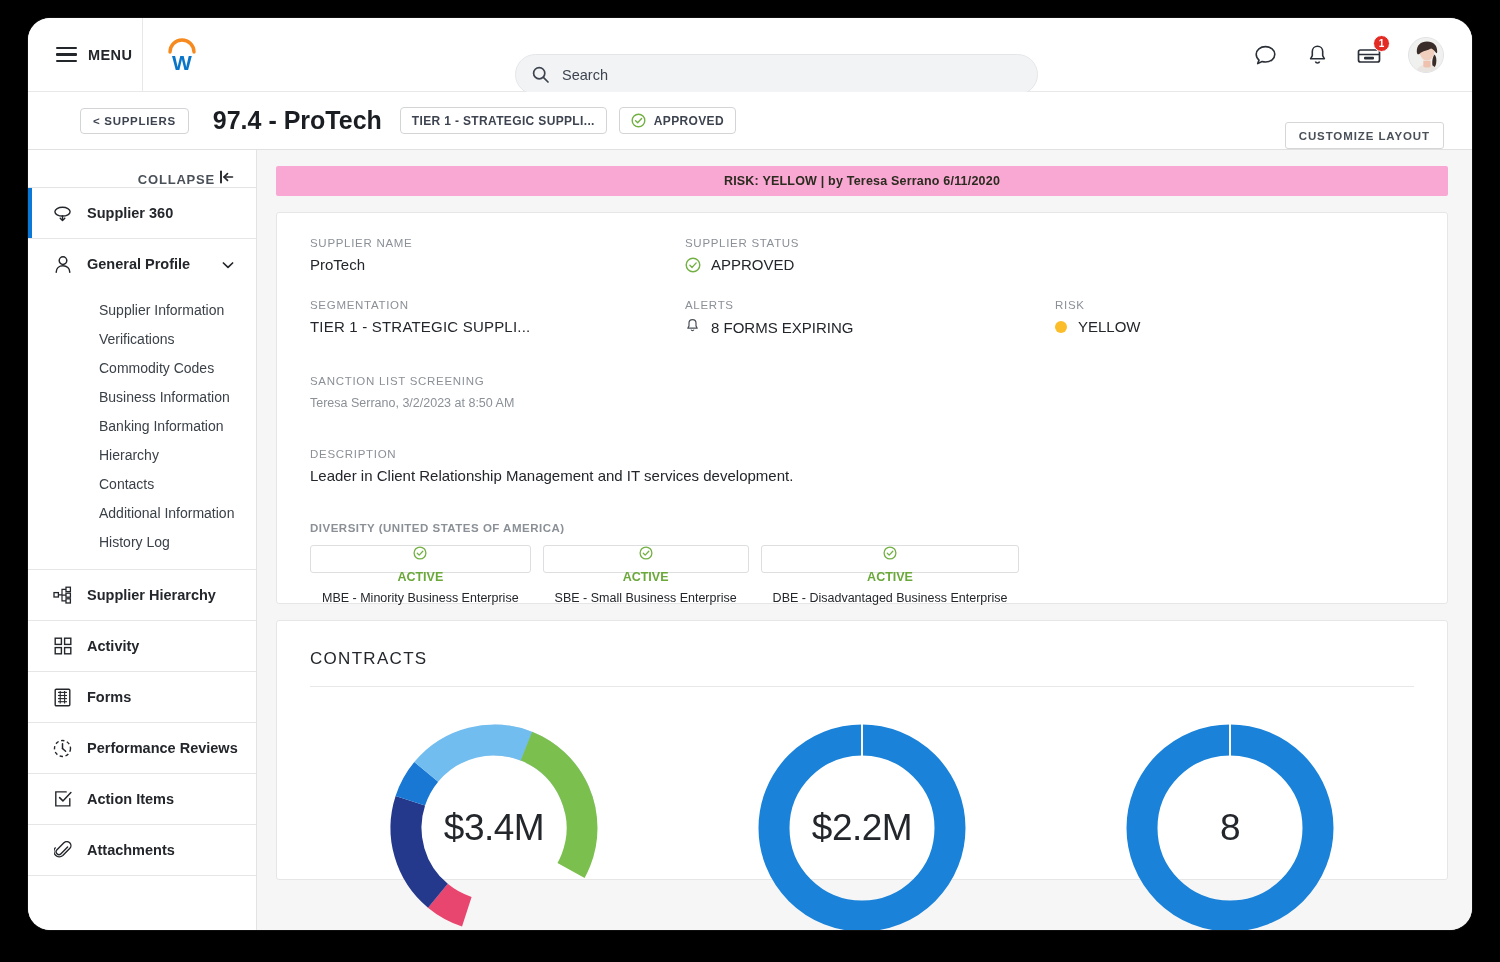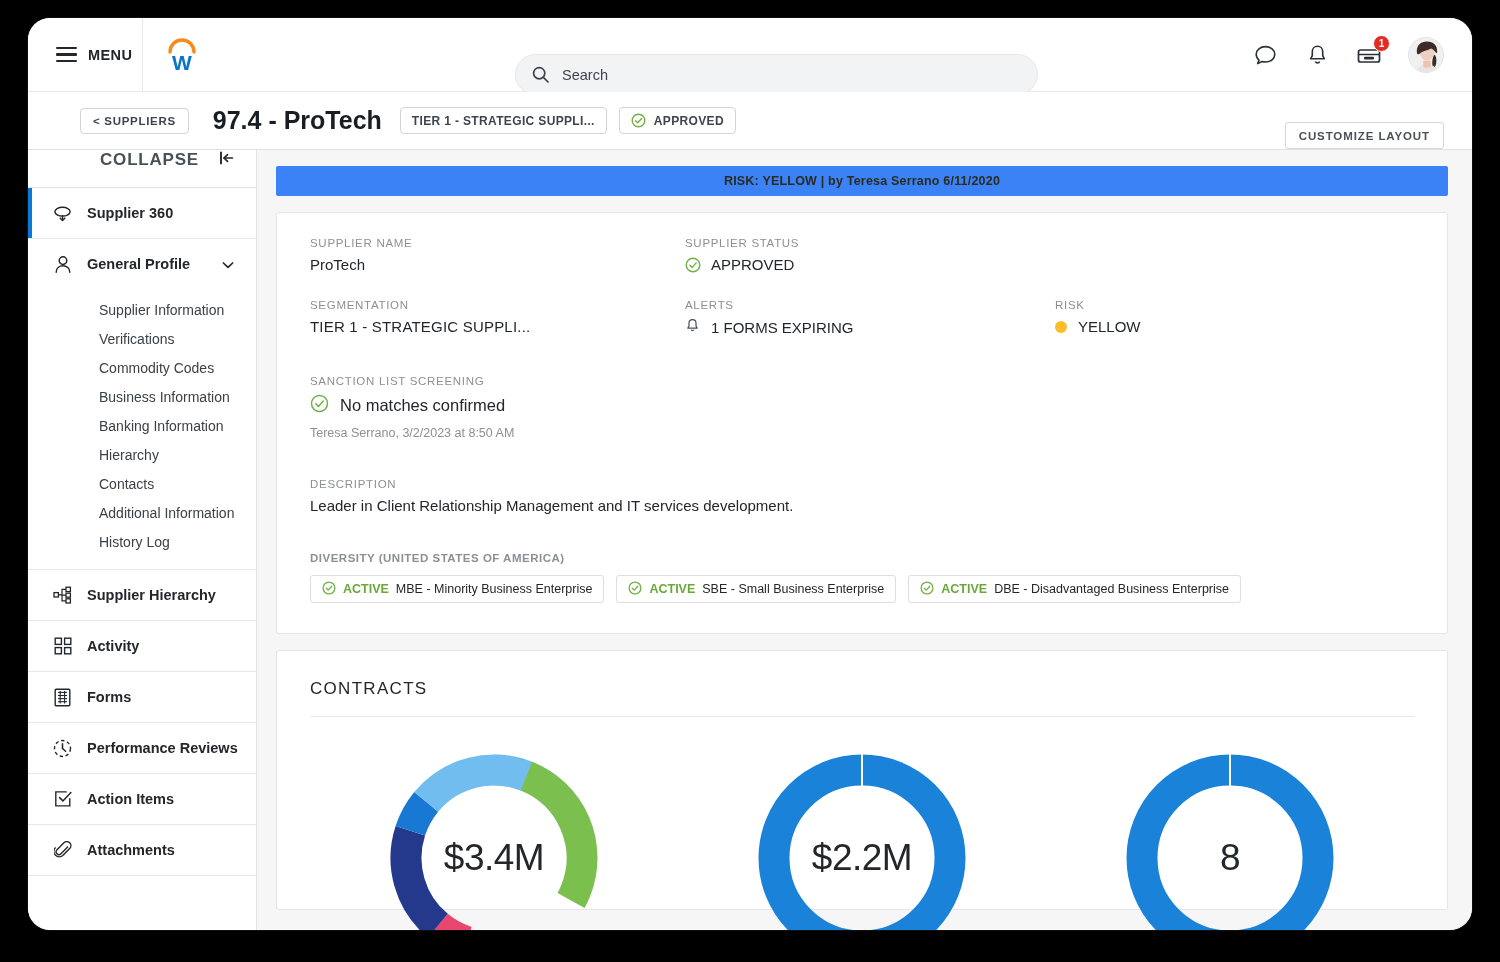--- a/index.html
+++ b/index.html
@@ -126,23 +126,23 @@
   #body-split { display: flex; height: 780px; }
 
   
   #sidebar {
     width: 229px; flex: none;
     background: #fff;
     border-right: 1px solid #e3e3e3;
     overflow: hidden;
   }
   #collapse-row {
-    height: 38px; display: flex; align-items: flex-start; justify-content: flex-end;
-    gap: 20px; padding-right: 22px;
-    font-size: 17px; font-weight: 600; letter-spacing: .8px; color: #4a5058;
+    height: 38px; display: flex; align-items: flex-end; justify-content: flex-end;
+    gap: 4px; padding-right: 22px;
+    font-size: 13px; font-weight: 600; letter-spacing: .8px; color: #4a5058;
     cursor: pointer;
     border-bottom: 1px solid #e3e3e3;
   }
   .nav-section {
     border-bottom: 1px solid #e6e6e6;
   }
   .nav-top {
     height: 50px; display: flex; align-items: center;
     padding-left: 25px; gap: 15px; cursor: pointer;
     position: relative;
@@ -201,21 +201,21 @@
   .sanction-meta { font-size: 12.5px; color: #8b9097; margin-top: 9px; }
   .desc-val { font-size: 15px; color: #23262b; }
 
   .div-label { font-size: 11.5px; letter-spacing: .5px; color: #8b9097; margin-bottom: 11px; font-weight: bold; }
   .div-row { display: flex; gap: 12px; flex-wrap: wrap; }
   .div-chip {
     border: 1px solid #dcdee0; border-radius: 3px;
     height: 28px; padding: 0 11px;
     display: flex; align-items: center; gap: 7px;
     font-size: 12.5px; color: #23262b; background: #fff;
-    cursor: pointer; white-space: nowrap;
+    cursor: pointer; white-space: nowrap; flex-direction: column;
   }
   .div-chip .active-txt { color: #6aa83a; font-weight: 600; }
 
   
   #contracts-card { padding: 28px 33px 0 33px; height: 260px; }
   #contracts-title {
     font-size: 17px; letter-spacing: 1.3px; color: #23262b;
     padding-bottom: 17px; border-bottom: 1px solid #e8e8e8;
   }
   #donut-row {
@@ -466,21 +466,21 @@
             </svg>
           </span>
           <span class="nav-txt">Attachments</span>
         </div>
       </div>
 
     </div>
 
     <div id="content">
 
-      <div id="risk-banner" style="background:#3b82f6;">
+      <div id="risk-banner" style="background:#f9a8d4;">
         <span>RISK: YELLOW  |  by Teresa Serrano 6/11/2020</span>
       </div>
 
       <div class="card" id="overview-card">
 
         <div class="grid-row">
           <div class="col-a">
             <div class="fld-label">SUPPLIER NAME</div>
             <div class="fld-value">ProTech</div>
           </div>
@@ -506,43 +506,34 @@
           </div>
           <div class="col-b">
             <div class="fld-label">ALERTS</div>
             <div class="fld-value inline-val">
               <span>
                 <svg width="15" height="16" viewBox="0 0 15 16">
                   <path d="M7.5 1.6c-2 0-3.5 1.5-3.5 3.5v2.8l-1.2 2.3h9.4l-1.2-2.3V5.1c0-2-1.5-3.5-3.5-3.5z" stroke="#4a5058" stroke-width="1.2" fill="none" stroke-linejoin="round"></path>
                   <path d="M6.1 11.6a1.5 1.5 0 0 0 2.8 0" stroke="#4a5058" stroke-width="1.2" fill="none"></path>
                 </svg>
               </span>
-              <span>1 FORMS EXPIRING</span>
+              <span>8 FORMS EXPIRING</span>
             </div>
           </div>
           <div class="col-c">
             <div class="fld-label">RISK</div>
             <div class="fld-value inline-val">
               <span class="dot-yellow"></span>
               <span>YELLOW</span>
             </div>
           </div>
         </div>
 
         <div class="block-gap">
           <div class="fld-label">SANCTION LIST SCREENING</div>
-          <div class="sanction-val">
-            <span>
-              <svg width="19" height="19" viewBox="0 0 19 19">
-                <circle cx="9.5" cy="9.5" r="8" stroke="#72b043" stroke-width="1.5" fill="none"></circle>
-                <path d="M5.8 9.8l2.6 2.6 4.9-5.3" stroke="#72b043" stroke-width="1.5" fill="none" stroke-linecap="round" stroke-linejoin="round"></path>
-              </svg>
-            </span>
-            <span>No matches confirmed</span>
-          </div>
           <div class="sanction-meta">Teresa Serrano, 3/2/2023 at 8:50 AM</div>
         </div>
 
         <div class="block-gap">
           <div class="fld-label">DESCRIPTION</div>
           <div class="desc-val">Leader in Client Relationship Management and IT services development.</div>
         </div>
 
         <div class="block-gap">
           <div class="div-label">DIVERSITY (UNITED STATES OF AMERICA)</div>

